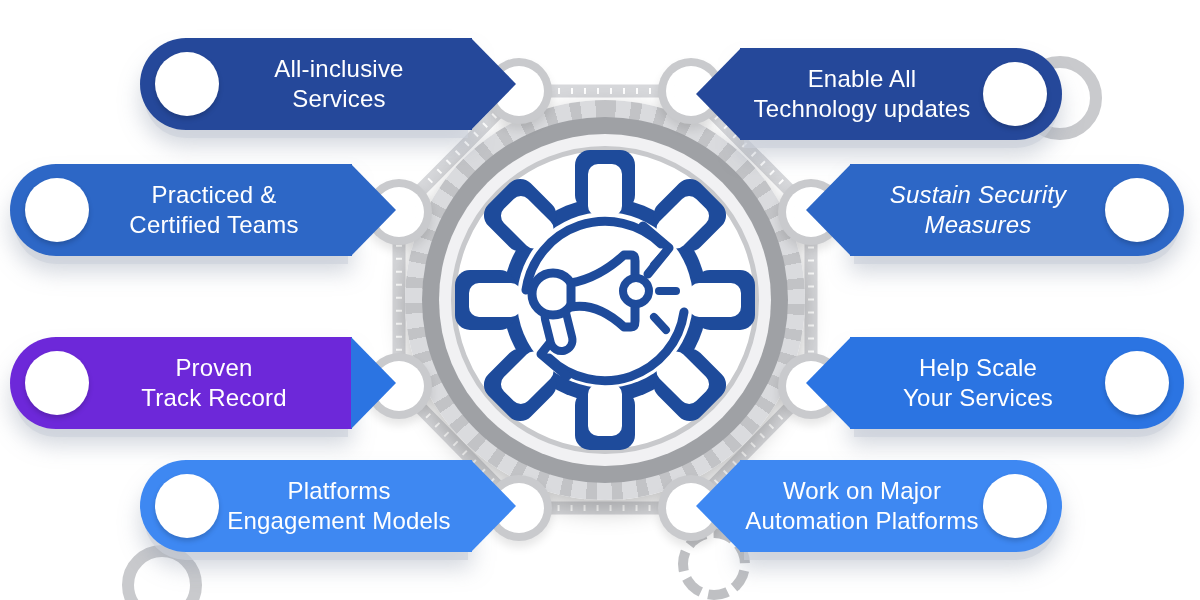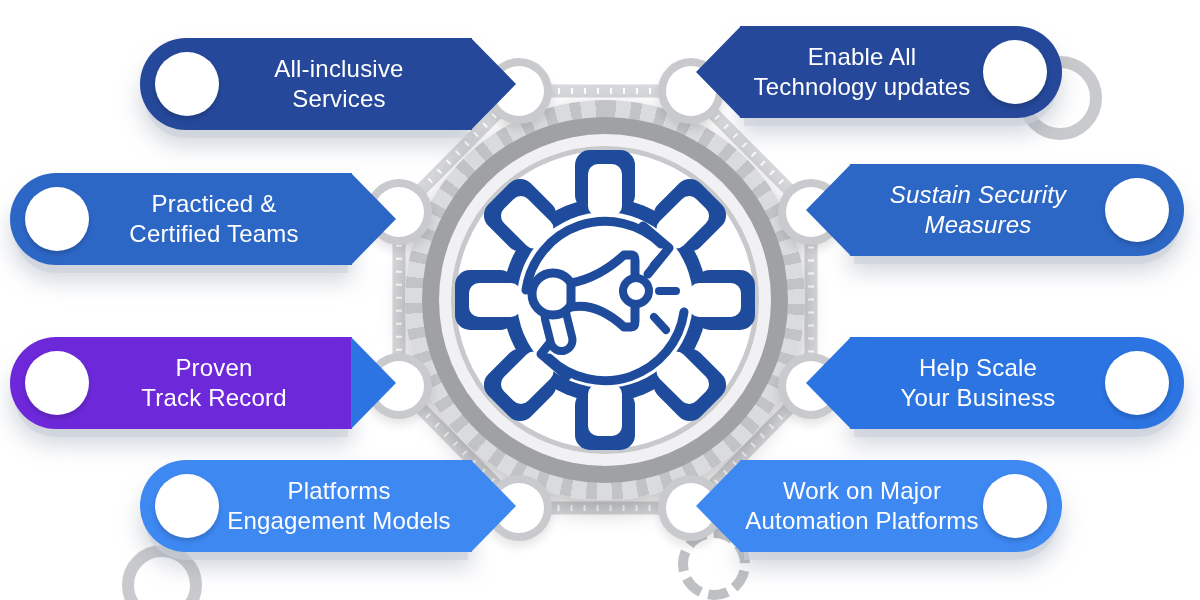--- a/index.html
+++ b/index.html
@@ -30,22 +30,22 @@
   #tip-tl{left:501px;top:73px;}  #tip-tr{left:673px;top:73px;}
   #tip-lu{left:381px;top:194px;} #tip-ru{left:793px;top:194px;}
   #tip-ll{left:381px;top:368px;} #tip-rl{left:793px;top:368px;}
   #tip-bl{left:501px;top:490px;} #tip-br{left:673px;top:490px;}
   
   .banner{position:absolute;height:92px;z-index:5;
     box-shadow:0 12px 0 -4px rgba(203,209,219,.6),0 16px 22px rgba(130,140,160,.35);}
   .banner.left{border-radius:46px 0 0 46px;}
   .banner.right{border-radius:0 46px 46px 0;}
   #b-tl{left:140px;top:38px;width:332px;}
-  #b-tr{left:740px;top:26px;width:322px;}
-  #b-ml{left:10px;top:164px;width:342px;margin-top:9px;}
+  #b-tr{left:740px;top:48px;width:322px;}
+  #b-ml{left:10px;top:164px;width:342px;}
   #b-mr{left:850px;top:164px;width:334px;font-style:italic;}
   #b-ll{left:10px;top:337px;width:342px;}
   #b-lr{left:850px;top:337px;width:334px;}
   #b-bl{left:140px;top:460px;width:332px;}
   #b-br{left:740px;top:460px;width:322px;text-decoration:underline;}
   .chev{position:absolute;top:0;width:45px;height:100%;}
   .left  .chev{right:-44px;clip-path:polygon(0 0,100% 50%,0 100%);}
   .right .chev{left:-44px;clip-path:polygon(100% 0,0 50%,100% 100%);}
   .bcirc{position:absolute;top:50%;transform:translateY(-50%);
     width:64px;height:64px;border-radius:50%;background:#fff;
@@ -175,21 +175,21 @@
     <span>Proven</span>
     <span>Track Record</span>
   </div>
 </div>
 
 <div class="banner right" id="b-lr" style="background-color: rgb(43, 116, 226);">
   <div class="chev" style="background-color: rgb(43, 116, 226);"></div>
   <div class="bcirc"></div>
   <div class="btext">
     <span>Help Scale</span>
-    <span>Your Business</span>
+    <span>Your Services</span>
   </div>
 </div>
 
 <div class="banner left" id="b-bl" style="background-color: rgb(62, 136, 242);">
   <div class="chev" style="background-color: rgb(62, 136, 242);"></div>
   <div class="bcirc"></div>
   <div class="btext">
     <span>Platforms</span>
     <span>Engagement Models</span>
   </div>

